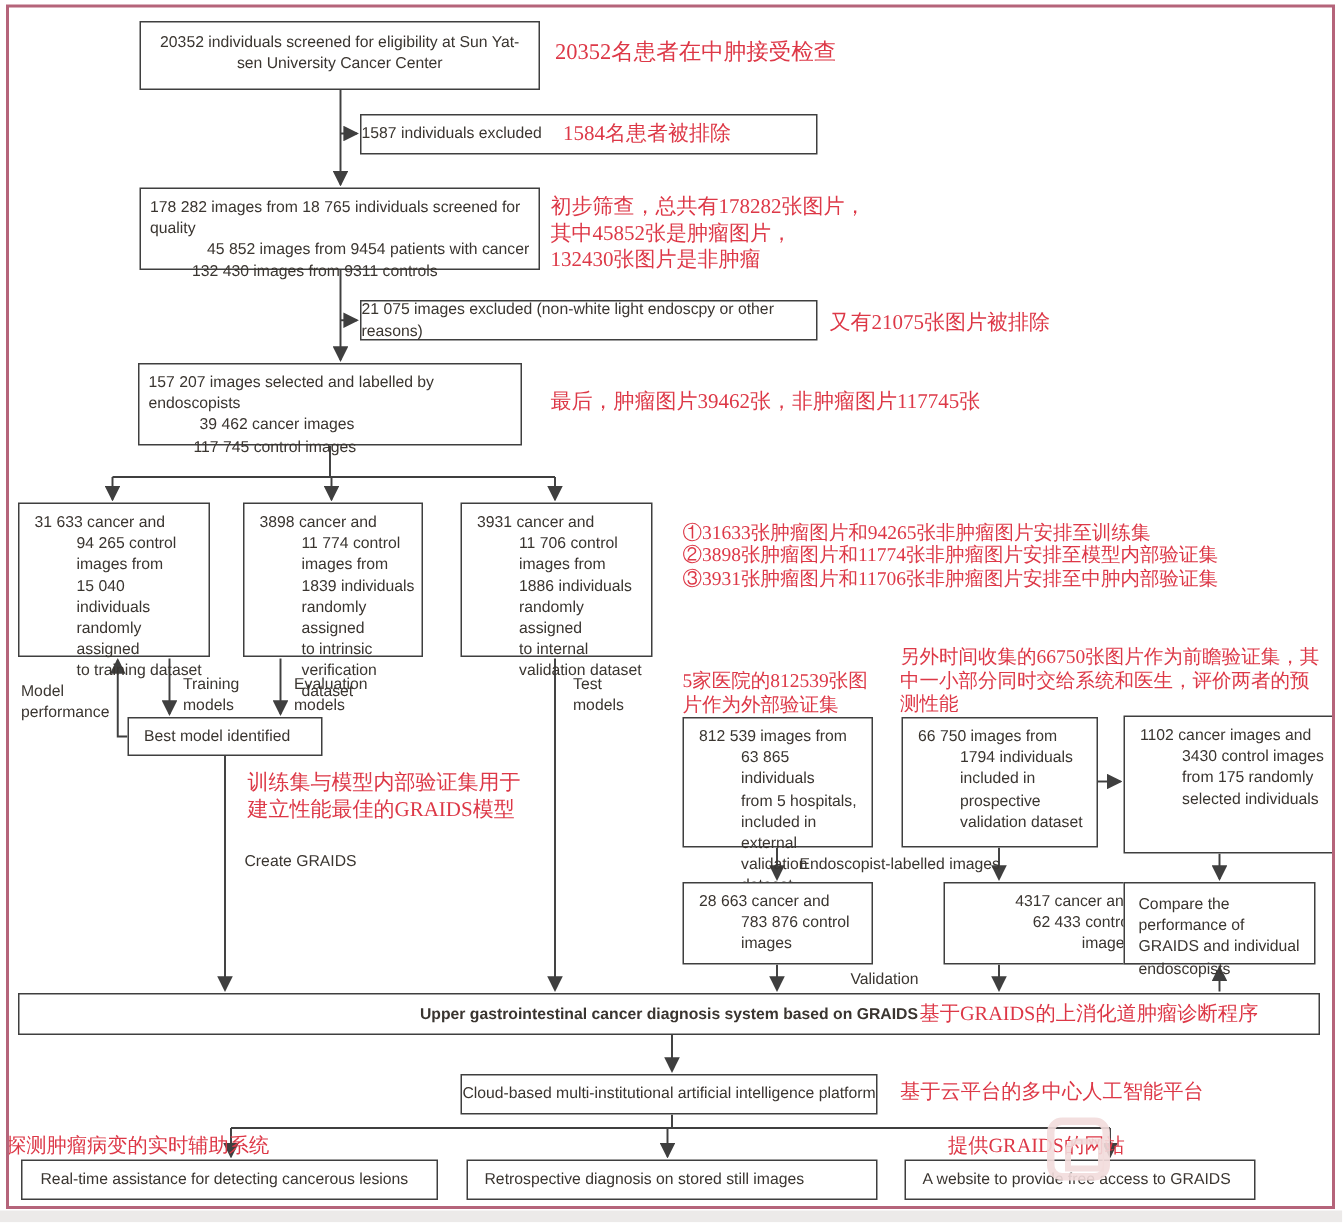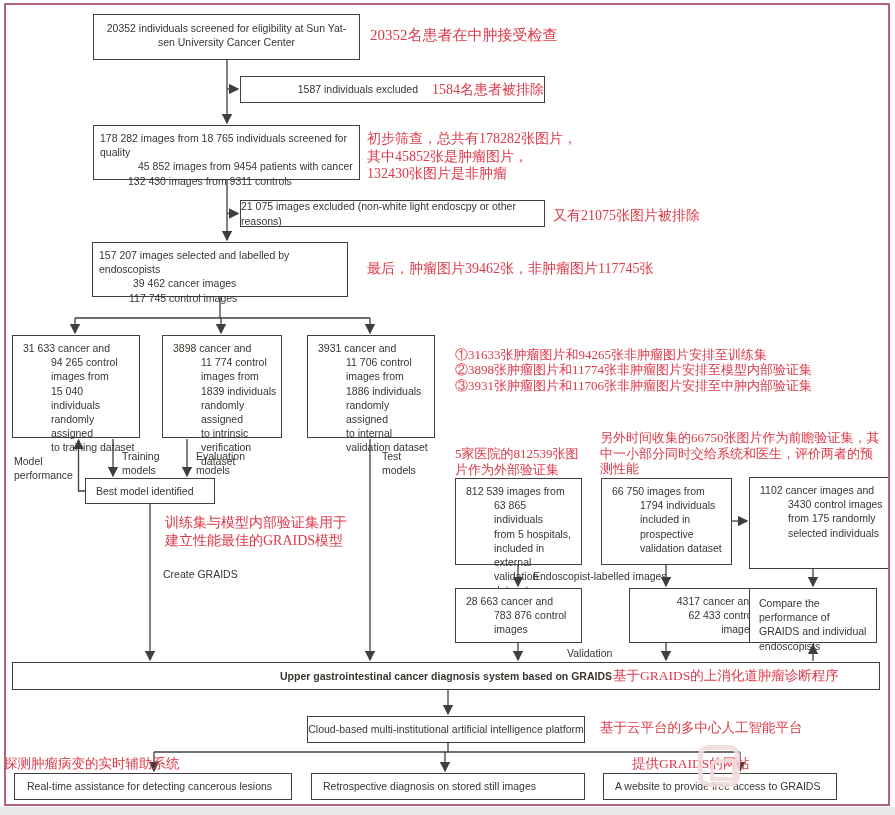--- a/index.html
+++ b/index.html
@@ -85,21 +85,21 @@
       <path d="M154,752 H740"></path>
       <path d="M154,752 V771" marker-end="url(#ah)"></path>
       <path d="M445,752 V771" marker-end="url(#ah)"></path>
       <path d="M740,752 V771" marker-end="url(#ah)"></path>
     </g>
   </svg>
 
   <div class="box center2" style="left:93px; top:14px; width:267px; height:46px;">20352 individuals screened for eligibility at Sun Yat-sen University Cancer Center</div>
   <div class="cn" style="left:370px; top:26px; font-size:15px;">20352名患者在中肿接受检查</div>
 
-  <div class="box flexc" style="left:240px; top:76px; width:305px; height:27px; justify-content:flex-end; gap:14px;">
+  <div class="box flexc" style="left:240px; top:76px; width:305px; height:27px; justify-content:flex-start; gap:14px;">
     <span>1587 individuals excluded</span>
     <span class="cn" style="position:static; font-size:14px;">1584名患者被排除</span>
   </div>
 
   <div class="box" style="left:93px; top:125px; width:267px; height:55px; padding-top:5px;">
     <span class="ln" style="padding-left:6px;">178 282 images from 18 765 individuals screened for quality</span>
     <span class="ln" style="padding-left:44px;">45 852 images from 9454 patients with cancer</span>
     <span class="ln" style="padding-left:34px;">132 430 images from 9311 controls</span>
   </div>
   <div class="cn" style="left:367px; top:130px; font-size:14px; line-height:1.25;">初步筛查，总共有178282张图片，

